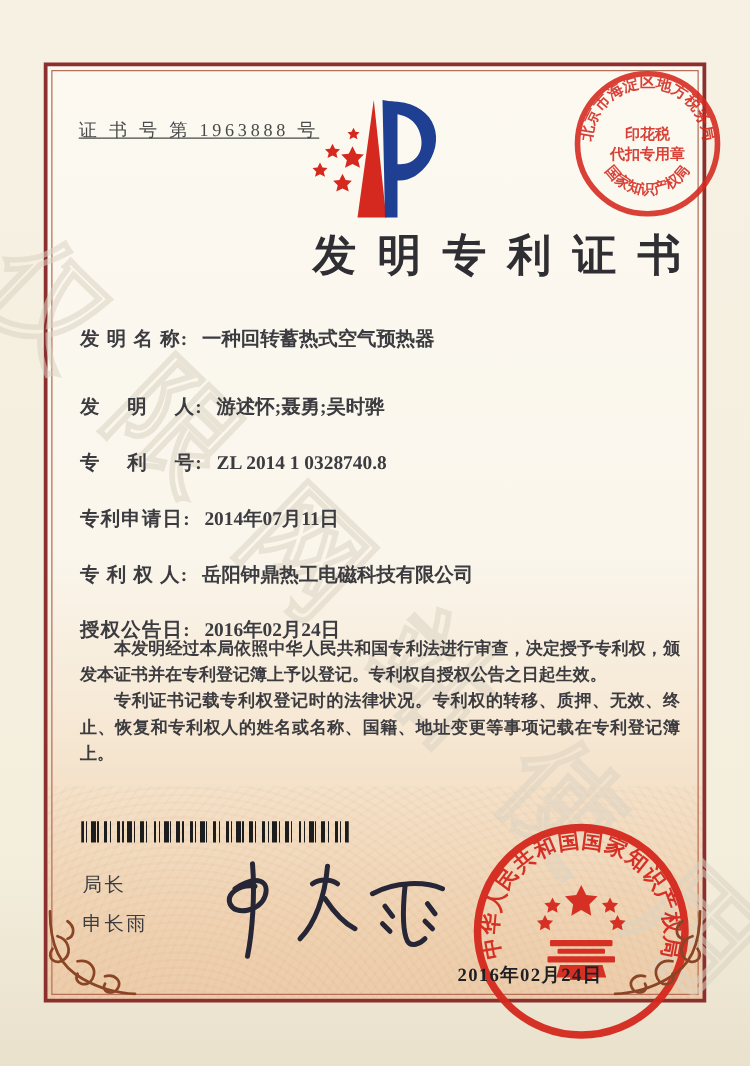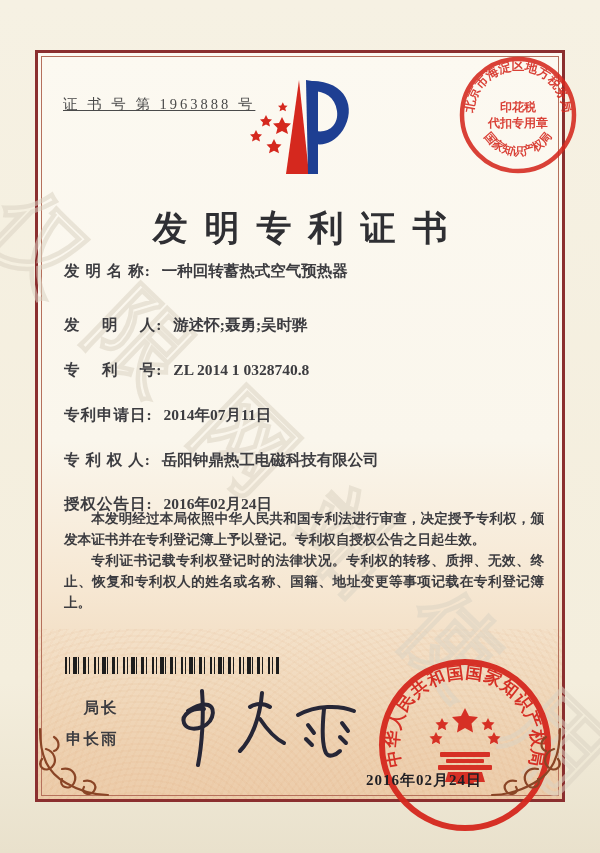--- a/index.html
+++ b/index.html
@@ -36,23 +36,23 @@
   .cert-number {
     position:absolute; left:25px; top:42px; font-size:14.5px; letter-spacing:3px; color:#4a4a4a; z-index:2;text-decoration:underline;
   }
   .logo {
     position:absolute; left:208px; top:22px; width:112px; height:108px; z-index:2;
   }
   .tax-stamp {
     position:absolute; left:418px; top:0px; width:124px; height:124px; z-index:2; opacity:.88;
   }
   .title {
-    position:absolute; left:0; right:0; top:128px; text-align:center;
+    position:absolute; left:0; right:0; top:128px; text-align:right;
     font-size:35px; font-weight:bold; letter-spacing:17px; text-indent:17px;
-    color:#2f2f33; z-index:2;margin-top:24px;
+    color:#2f2f33; z-index:2;
   }
   .fields { position:absolute; left:26px; top:200px; right:24px; z-index:2; }
   .field { position:absolute; left:0; font-size:15.5px; font-weight:bold; color:#3c3c40; white-space:nowrap; }
   .field .lab { display:inline-block; letter-spacing:1px; }
   .field .val { margin-left:7px; font-weight:bold; }
   .f0 { top:8px; }  .f1 { top:62px; }  .f2 { top:107px; }
   .f3 { top:152px;text-align:right; } .f4 { top:197px; } .f5 { top:241px; }
   .paras {
     position:absolute; left:26px; top:455px; width:480px; z-index:2;
     font-size:13.6px; line-height:21px; color:#3c3c40; text-align:justify; font-weight:bold;
@@ -61,21 +61,21 @@
   .barcode {
     position:absolute; left:27px; top:604px; width:214px; height:17px; z-index:2;
     background: repeating-linear-gradient(90deg,
       #1d1d1d 0 2px, transparent 2px 4px,
       #1d1d1d 4px 5px, transparent 5px 8px,
       #1d1d1d 8px 12px, transparent 12px 13px,
       #1d1d1d 13px 14px, transparent 14px 18px,
       #1d1d1d 18px 21px, transparent 21px 23px,
       #1d1d1d 23px 24px, transparent 24px 29px);
   }
-  .signer { position:absolute; left:28px; top:645px; z-index:2; font-size:15.5px; font-weight:bold; color:#3c3c40;text-align:right; }
+  .signer { position:absolute; left:28px; top:645px; z-index:2; font-size:15.5px; font-weight:normal; color:#3c3c40; }
   .signer div { margin-bottom:10px; letter-spacing:2px; }
   .signature { position:absolute; left:120px; top:628px; width:210px; height:92px; z-index:2; }
   .seal { position:absolute; left:338px; top:603px; width:178px; height:178px; z-index:2; opacity:.95; }
   .seal-date {
     position:absolute; left:328px; top:718px; z-index:3;
     font-size:15px; font-weight:bold; color:#1f1f24; letter-spacing:1px;
   }
   .footer {
     position:absolute; left:0; right:0; top:736px; text-align:center; z-index:2;
     font-size:13px; color:#4a4a4a; letter-spacing:2px;

